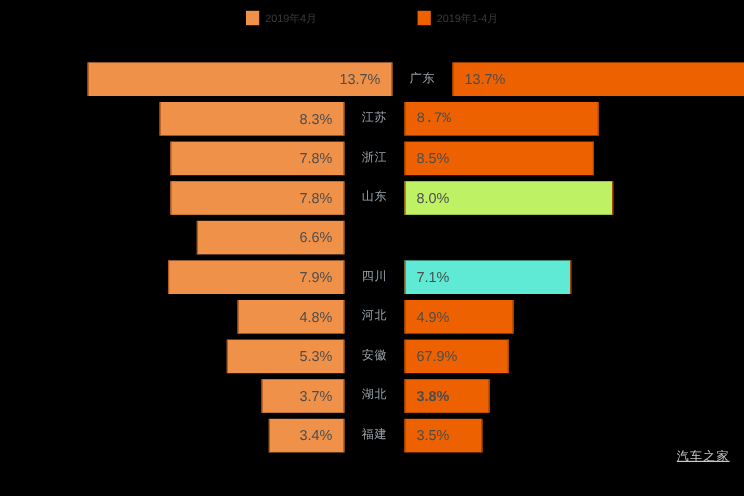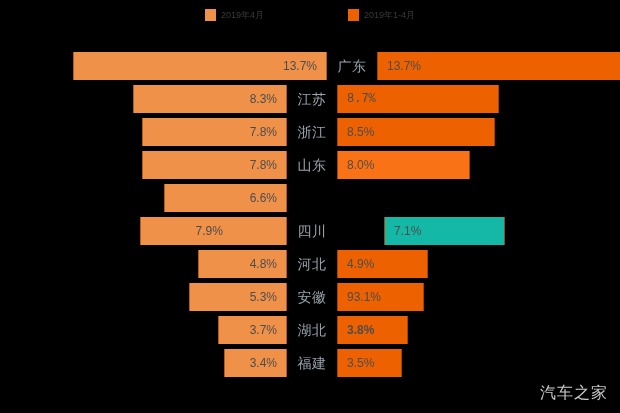--- a/index.html
+++ b/index.html
@@ -91,21 +91,21 @@
 
   
   .center-col {
     width: 50px;
     flex: 0 0 50px;
     display: flex;
     align-items: center;
     justify-content: center;
   }
   .cat-label {
-    font-size: 14px;
+    font-size: 10px;
     color: #9aa4ad;
     white-space: nowrap;
     line-height: 1;
     letter-spacing: 0.5px;
   }
 
   
   .right-half {
     position: relative;
     flex: 1 1 auto;
@@ -128,25 +128,26 @@
     font-size: 12px;
     color: #4d4d4d;
     white-space: nowrap;
     line-height: 1;
   }
 
   
   #watermark {
     position: absolute;
     right: 12px;
-    bottom: 12px;
-    font-size: 16px;
+    bottom: 27px;
+    font-size: 10px;
     color: #c9c9c9;
     letter-spacing: 1px;
     line-height: 1;
+    text-decoration: underline;
   }
 </style>
 </head>
 <body>
 
 <div id="legend">
   <div class="legend-entry">
     <span class="legend-swatch" style="background: rgb(240, 145, 74);"></span>
     <span class="legend-label">2019年4月</span>
   </div>
@@ -205,48 +206,48 @@
     <div class="row" style="top: 113px;">
       <div class="left-half">
         <div class="bar-left" style="width: 144.857px; background: rgb(240, 145, 74);">
           <span class="val">7.8%</span>
         </div>
       </div>
       <div class="center-col">
         <span class="cat-label">山东</span>
       </div>
       <div class="right-half">
-        <div class="bar-right" style="width: 133px; background: #f97316;">
+        <div class="bar-right" style="width: 174px; background: #bef264;">
           <span class="val">8.0%</span>
         </div>
       </div>
     </div>
     <div class="row" style="top: 146px; flex-direction: column;">
       <div class="left-half">
         <div class="bar-left" style="width: 122.571px; background: rgb(240, 145, 74);">
           <span class="val">6.6%</span>
         </div>
       </div>
       <div class="right-half">
         <div class="bar-right" style="width: 133.714px; background: rgb(237, 97, 0);">
           <span class="val">7.2%</span>
         </div>
       </div>
     </div>
     <div class="row" style="top: 179px;">
       <div class="left-half">
-        <div class="bar-left" style="width: 146.714px; background: rgb(240, 145, 74); justify-content: center;">
+        <div class="bar-left" style="width: 146.714px; background: rgb(240, 145, 74);">
           <span class="val">7.9%</span>
         </div>
       </div>
       <div class="center-col">
         <span class="cat-label">四川</span>
       </div>
       <div class="right-half">
-        <div class="bar-right" style="width: 121px; background: #14b8a6; margin-left: 47px;">
+        <div class="bar-right" style="width: 139px; background: #5eead4;">
           <span class="val">7.1%</span>
         </div>
       </div>
     </div>
     <div class="row" style="top: 212px;">
       <div class="left-half">
         <div class="bar-left" style="width: 89.1429px; background: rgb(240, 145, 74);">
           <span class="val">4.8%</span>
         </div>
       </div>
@@ -263,21 +264,21 @@
       <div class="left-half">
         <div class="bar-left" style="width: 98.4286px; background: rgb(240, 145, 74);">
           <span class="val">5.3%</span>
         </div>
       </div>
       <div class="center-col">
         <span class="cat-label">安徽</span>
       </div>
       <div class="right-half">
         <div class="bar-right" style="width: 87.2857px; background: rgb(237, 97, 0);">
-          <span class="val">93.1%</span>
+          <span class="val">67.9%</span>
         </div>
       </div>
     </div>
     <div class="row" style="top: 278px;">
       <div class="left-half">
         <div class="bar-left" style="width: 68.7143px; background: rgb(240, 145, 74);">
           <span class="val">3.7%</span>
         </div>
       </div>
       <div class="center-col">

